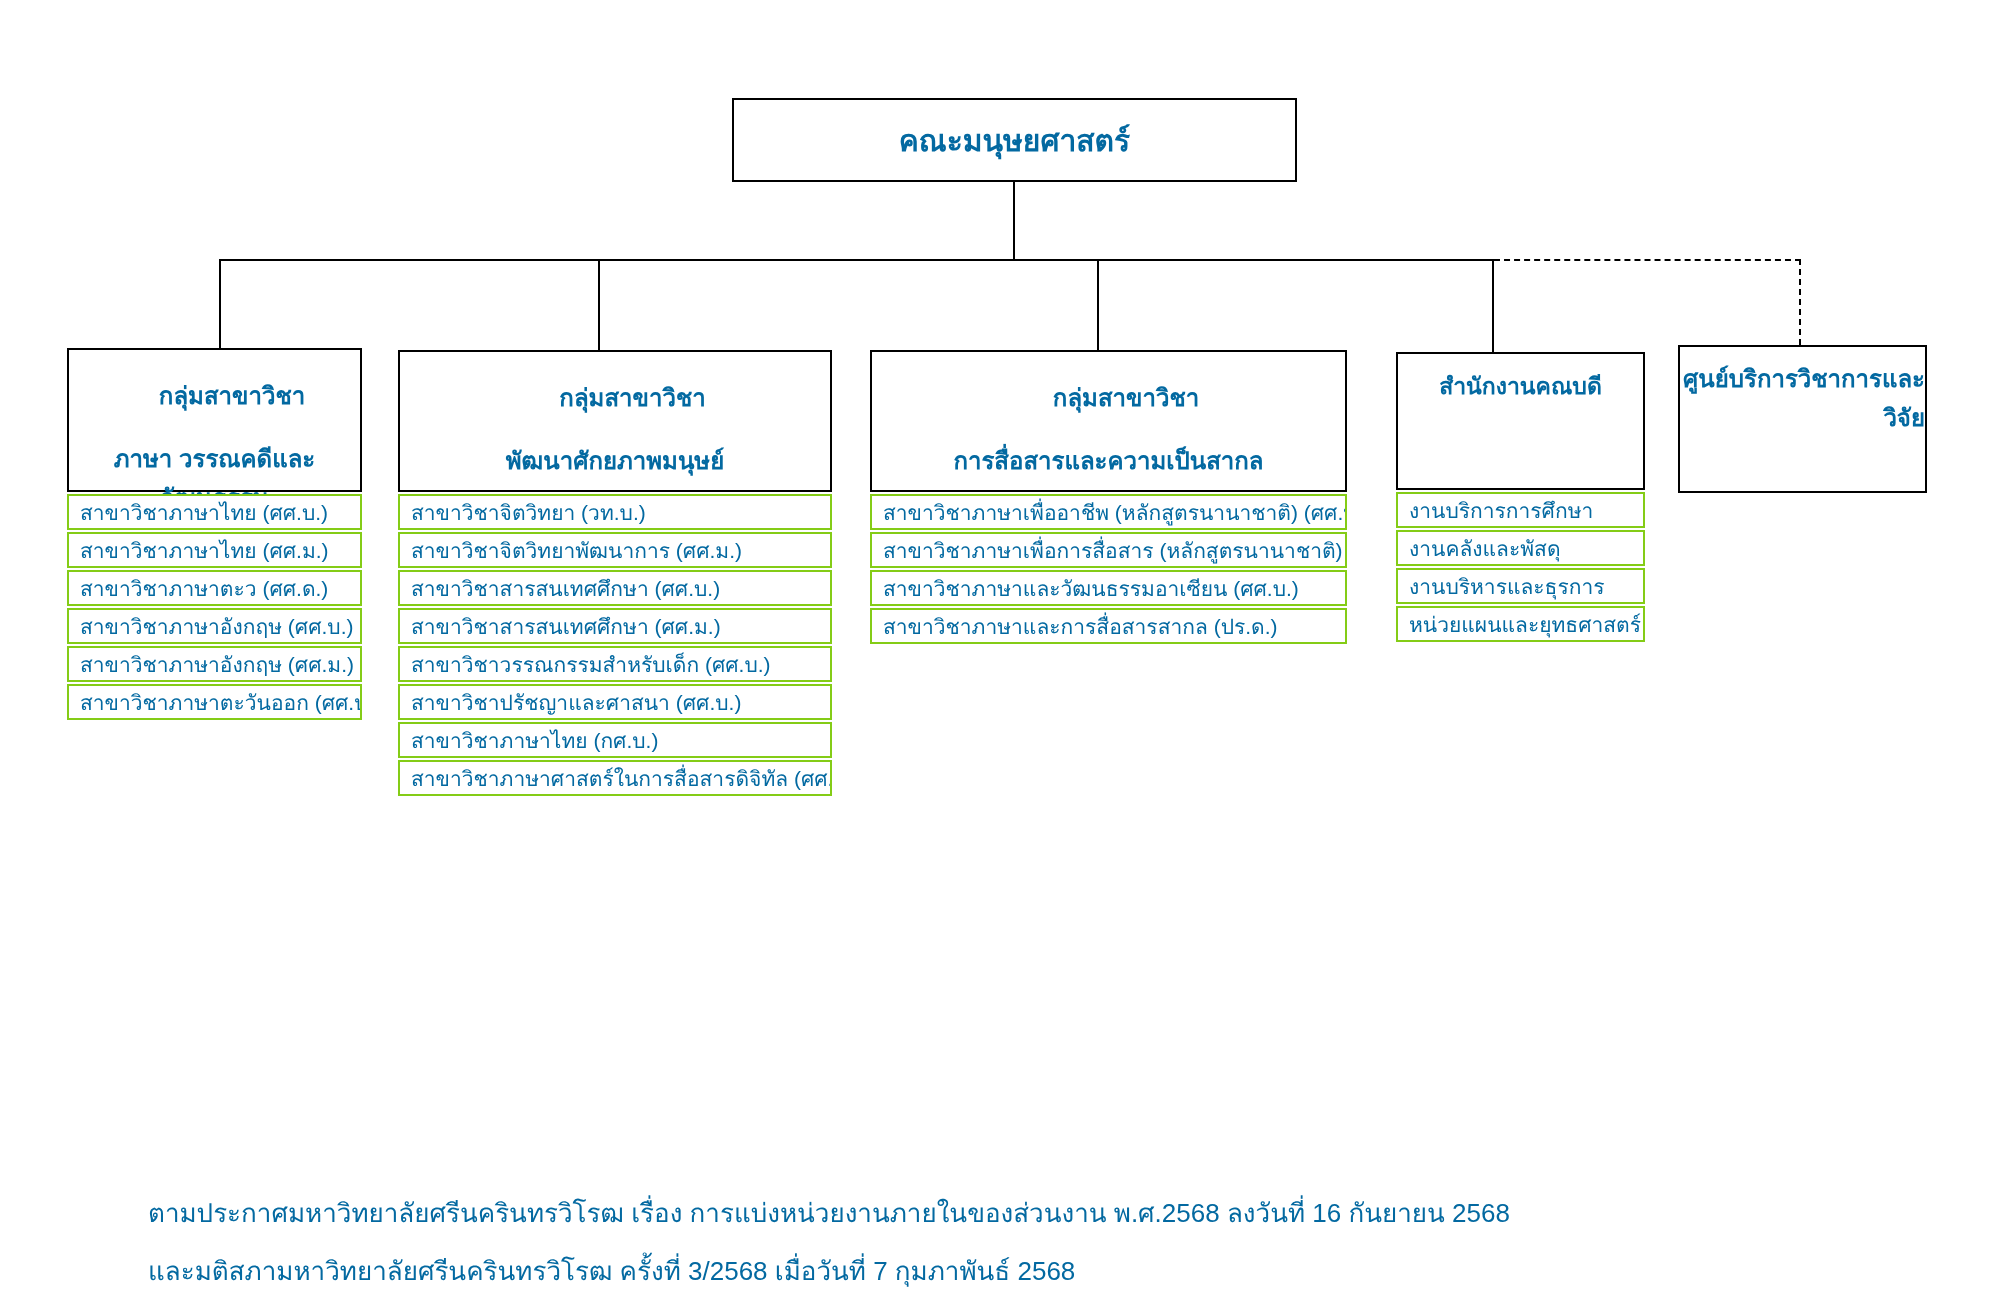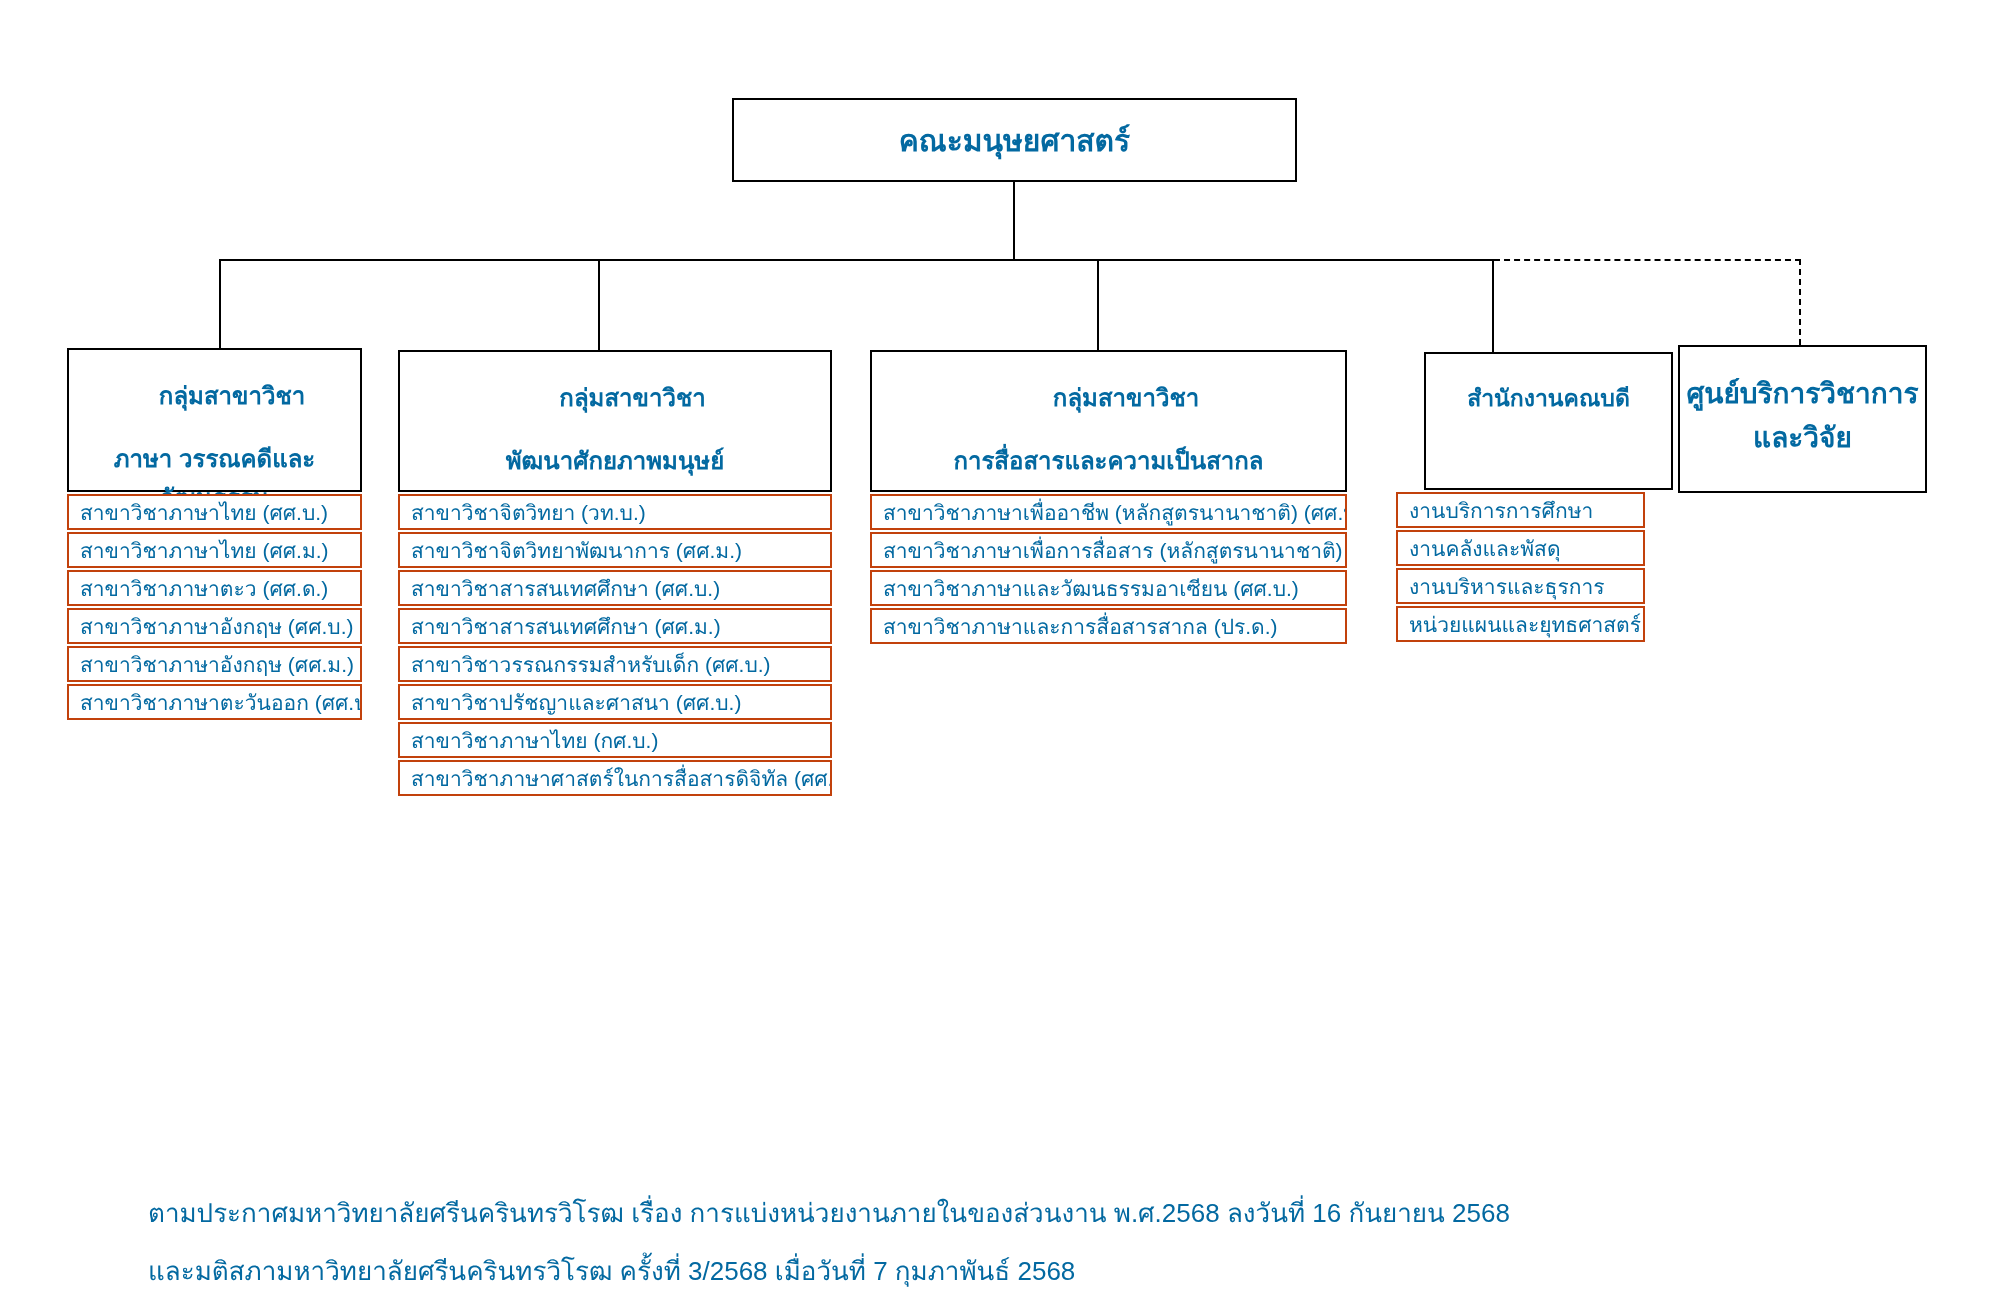--- a/index.html
+++ b/index.html
@@ -21,27 +21,27 @@
   .root-box {
     display: flex;
     align-items: center;
     justify-content: center;
     font-weight: bold;
     font-size: 30px;
   }
   .col-header { text-align: center; font-weight: bold; font-size: 24px; }
   .col-header .hline1 { margin-top: 26px; padding-left: 35px; }
   .col-header .hline2 { margin-top: 24px; }
-  .col-header-single { text-align: center; font-weight: bold; font-size: 23px; padding-top: 26px; margin-left: 28px; }
-  .center-box { text-align: center; font-weight: bold; font-size: 28px; padding-top: 24px; }
+  .col-header-single { text-align: center; font-weight: bold; font-size: 23px; padding-top: 14px; }
+  .center-box { text-align: right; font-weight: bold; font-size: 24px; padding-top: 12px; }
   .rows { position: absolute; box-sizing: border-box; }
   .row {
     box-sizing: border-box;
     height: 36px;
-    border: 2px solid #c2410c;
+    border: 2px solid #84cc16;
     margin-bottom: 2px;
     background: #ffffff;
     font-size: 21px;
     line-height: 33px;
     padding-left: 11px;
     white-space: nowrap;
     overflow: hidden;
   }
   .line { position: absolute; background: #000000; }
   .dash-h { position: absolute; height: 0; border-top: 2px dashed #000000; }

